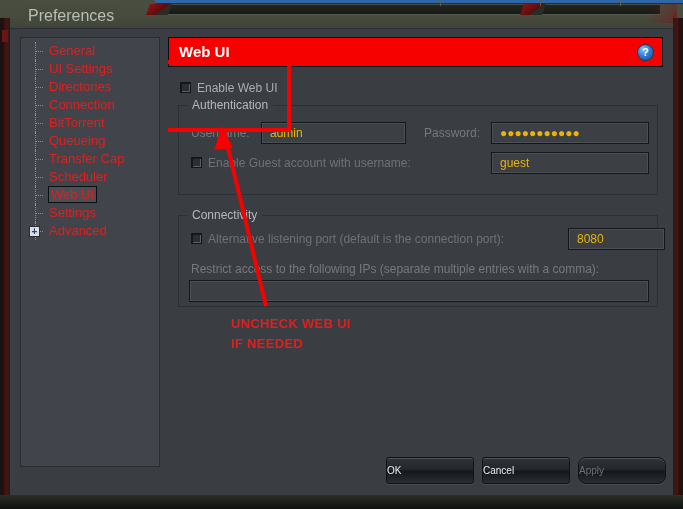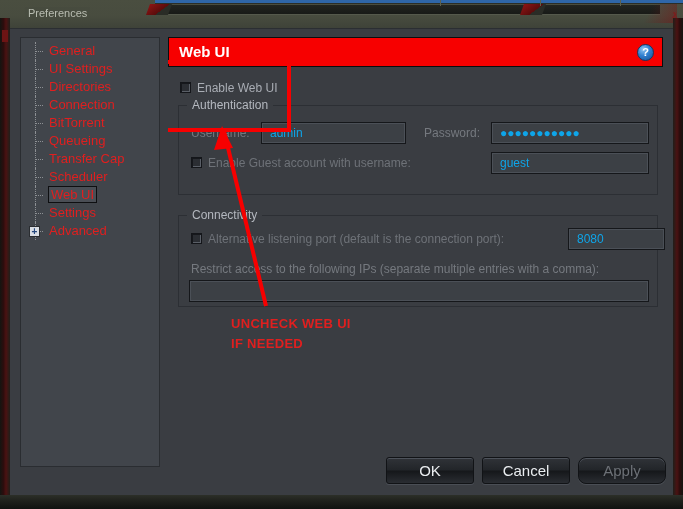--- a/index.html
+++ b/index.html
@@ -73,21 +73,21 @@
     font-weight: bold;
     font-style: italic;
     letter-spacing: -3px;
     line-height: 19px;
     text-align: right;
     overflow: hidden;
   }
   #titlebar .tb-title {
     position: absolute;
     left: 25px; top: 7px;
-    font-size: 11px;
+    font-size: 16px;
     color: #b9bdb2;
     background: rgba(70,74,62,0.55);
     padding: 0 3px;
     white-space: nowrap;
   }
   .tb-seg {
     position: absolute;
     top: 0;
     width: 1px; height: 6px;
     background: #5c604f;
@@ -260,21 +260,21 @@
     color: #75797f;
     white-space: nowrap;
   }
   .textfield {
     position: absolute;
     background: #3c4045;
     border: 1px solid #15171a;
     box-shadow: inset 0 0 0 1px #4b5057;
     box-sizing: border-box;
     font-size: 12px;
-    color: #0ea5e9;
+    color: #eab308;
     padding: 0 8px;
     line-height: 20px;
     white-space: nowrap;
     overflow: hidden;
   }
 
   
   #buttonbar {
     position: absolute;
     left: 0; bottom: 8px;
@@ -283,24 +283,23 @@
   }
   .dlg-btn {
     position: absolute;
     top: 0;
     width: 88px; height: 27px;
     background: linear-gradient(to bottom, #303338 0%, #222529 48%, #15171a 52%, #2a2d32 100%);
     border: 1px solid #111316;
     border-radius: 3px;
     box-shadow: inset 0 1px 0 #4d525a, 0 1px 0 #4a4e55;
     box-sizing: border-box;
-    font-size: 15px;
+    font-size: 10px;
     color: #e9ecef;
     line-height: 25px;
-    text-align: center;
   }
   .dlg-btn.disabled { color: #6c7076; border-radius: 8px; }
 
   
   #annot { position: absolute; left: 0; top: 0; width: 683px; height: 509px; pointer-events: none; }
   .annot-text {
     position: absolute;
     font-size: 13px;
     font-weight: bold;
     color: #e01f1f;

